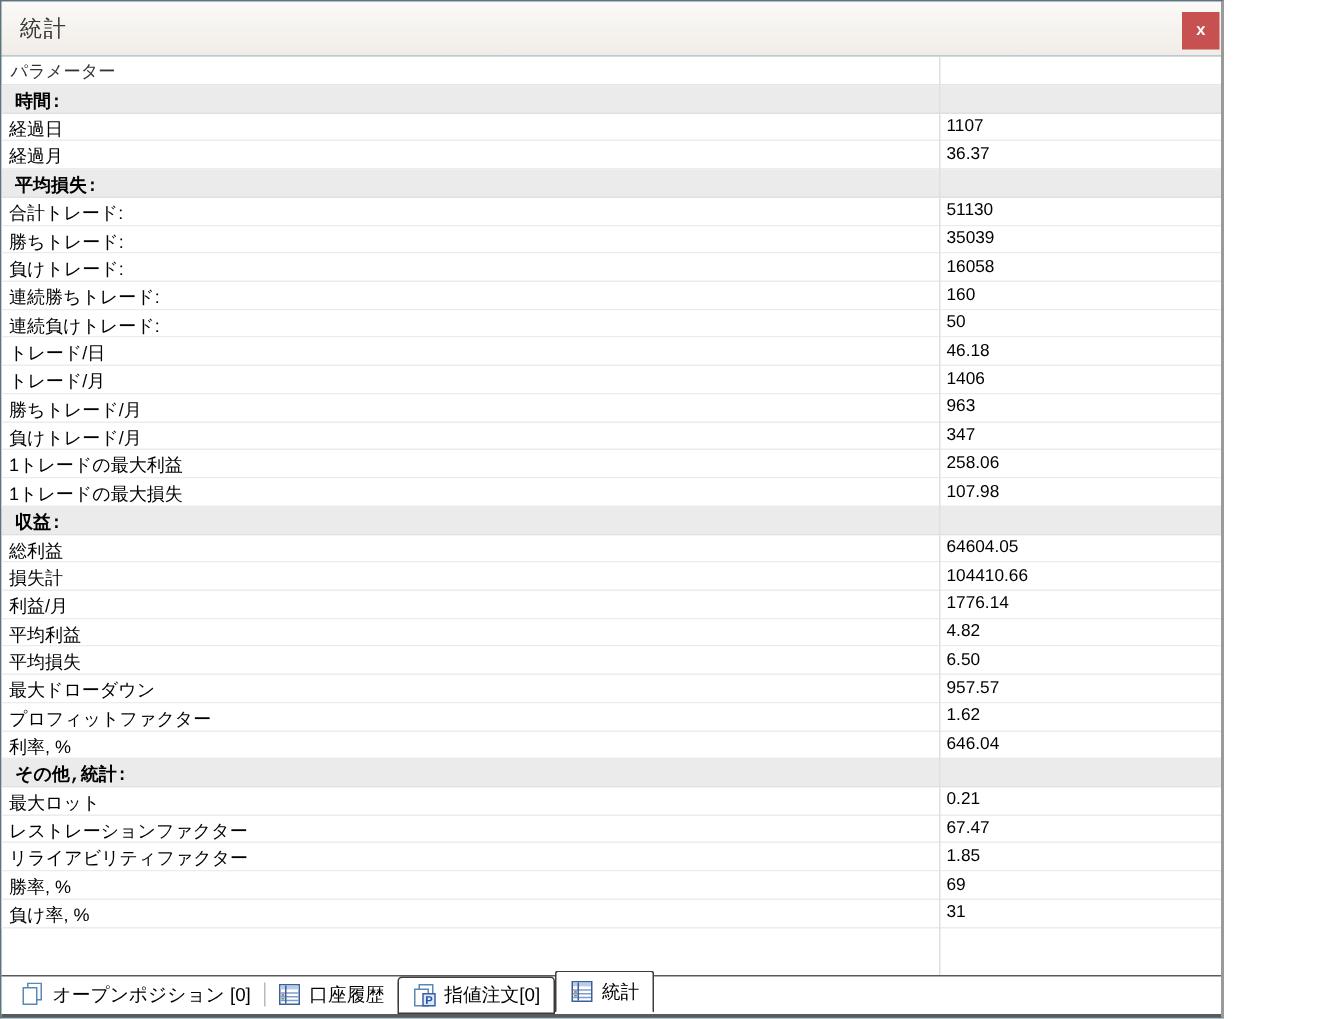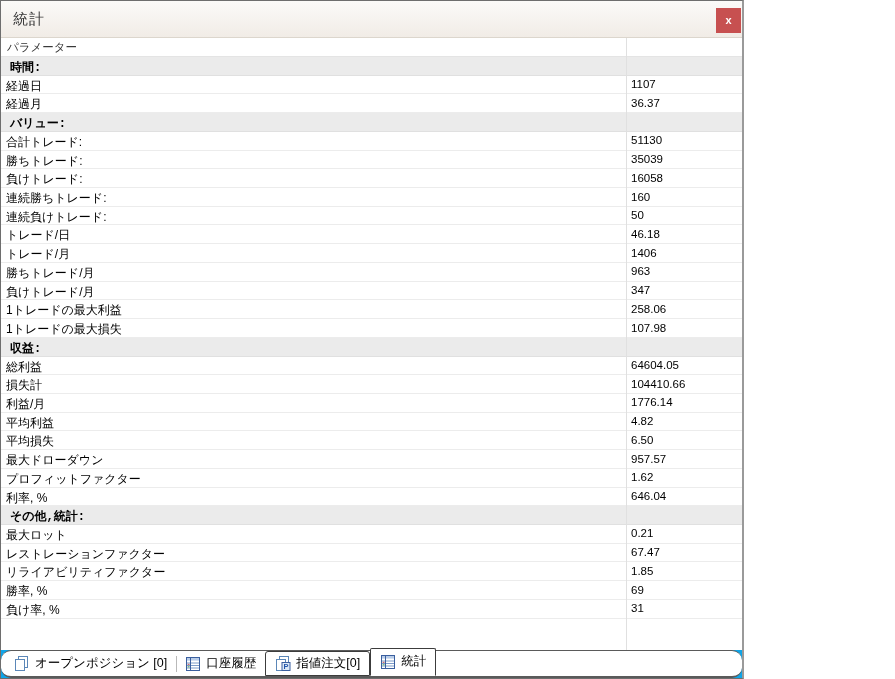--- a/index.html
+++ b/index.html
@@ -3,21 +3,21 @@
 <meta charset="utf-8">
 <style>
   * { box-sizing: border-box; margin: 0; padding: 0; }
   html, body { width: 895px; height: 679px; overflow: hidden; }
   body {
     font-family: "Liberation Sans", "DejaVu Sans", sans-serif;
     background: #ffffff;
   }
   .window {
     position: relative;
-    width: 744px; height: 679px;
+    width: 816px; height: 679px;
     border: 1px solid #6e6e6e;
     border-right: 2px solid #9a9a9a;
     background: #0ea5e9;
     display: flex; flex-direction: column;
   }
   
   .titlebar {
     position: relative;
     height: 37px; flex: 0 0 37px;
     background: linear-gradient(#fbfaf8, #f1ece6);
@@ -70,23 +70,22 @@
     position: absolute; top: 0; bottom: 0; left: 625px;
     width: 1px; background: #e0e0e0;
   }
   
   .tabbar {
     position: relative;
     flex: 0 0 28px; height: 28px;
     background: #ffffff;
     border-top: 1px solid #5a5a5a;
     border-bottom: 2px solid #5a5a5a;
-    display: flex; align-items: center;
+    display: flex; align-items: flex-start;
     padding-left: 4px;
-    border-radius: 10px;
   }
   .tab {
     position: relative;
     display: flex; align-items: center; gap: 5px;
     height: 24px;
     padding: 0 9px;
     font-size: 12.5px; color: #000000;
     cursor: pointer; white-space: nowrap;
     margin-bottom: 0px;
   }
@@ -132,21 +131,21 @@
         </div>
         <div class="row data">
           <span class="label">経過日</span>
           <span class="value">1107</span>
         </div>
         <div class="row data">
           <span class="label">経過月</span>
           <span class="value">36.37</span>
         </div>
         <div class="row section">
-          <span class="label">バリュー:</span>
+          <span class="label">平均損失:</span>
         </div>
         <div class="row data">
           <span class="label">合計トレード:</span>
           <span class="value">51130</span>
         </div>
         <div class="row data">
           <span class="label">勝ちトレード:</span>
           <span class="value">35039</span>
         </div>
         <div class="row data">

